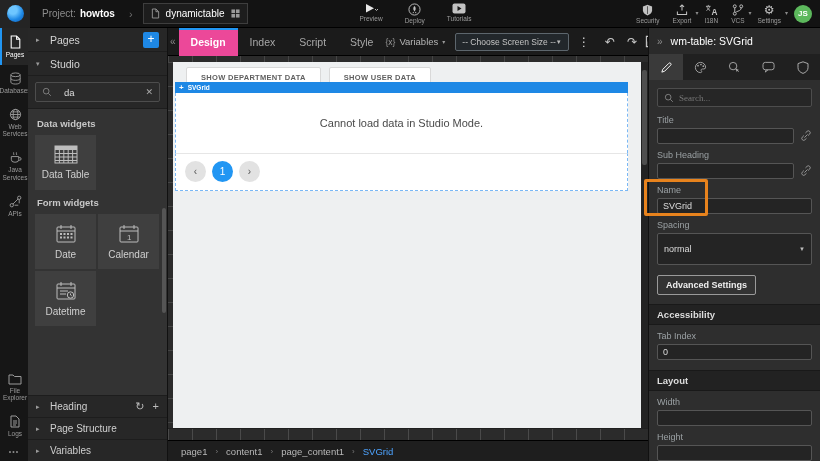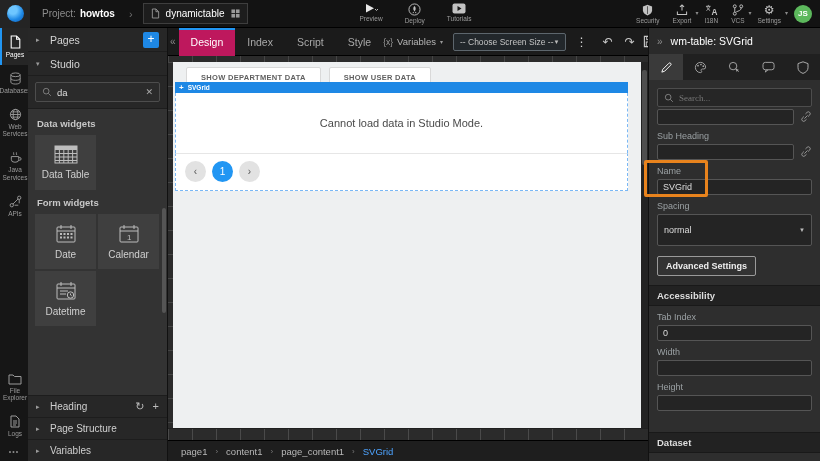--- a/index.html
+++ b/index.html
@@ -43,21 +43,21 @@
 
   
   .leftpanel { width:140px; background:#272727; display:flex; flex-direction:column; position:relative; border-right:1px solid #111; }
   .lp-row { height:24px; display:flex; align-items:center; padding:0 8px; gap:7px;
     border-bottom:1px solid #1d1d1d; font-size:10.5px; color:#d5d5d5; cursor:pointer; flex:none; }
   .lp-row .arr { font-size:7px; color:#9a9a9a; width:7px; }
   .plusbtn { margin-left:auto; width:16px; height:16px; background:#1e88e5; color:#fff; border-radius:2px;
     font-size:12px; line-height:15px; text-align:center; cursor:pointer; }
   .searchwrap { padding:6px 7px; border-bottom:1px solid #1d1d1d; flex:none; }
   .searchbox { height:20px; background:#2b2b2b; border:1px solid #4d4d4d; border-radius:2px;
-    display:flex; align-items:center; gap:5px; padding:0 6px; }
+    display:flex; align-items:center; gap:12px; padding:0 6px; }
   .searchbox input { flex:1; min-width:0; background:transparent; border:none; outline:none;
     color:#ddd; font-size:9.5px; font-family:inherit; }
   .clear-x { color:#aaa; font-size:9px; cursor:pointer; }
   .widgetlist { flex:1; background:#333; padding:2px 0; overflow:hidden; }
   .wsec-title { font-size:9.5px; font-weight:bold; color:#c7c7c7; padding:7px 9px 6px; }
   .tilegrid { display:flex; flex-wrap:wrap; gap:2px; padding:0 7px; }
   .tile { width:61px; height:55px; background:#3f3f3f; display:flex; flex-direction:column;
     align-items:center; justify-content:center; gap:5px; cursor:grab; }
   .tile .tlbl { font-size:10px; color:#cfcfcf; }
   .lp-footer { margin-top:auto; flex:none; }
@@ -65,21 +65,21 @@
     border-top:1px solid #1d1d1d; font-size:10px; color:#cfcfcf; cursor:pointer; }
   .lp-foot-row .arr { font-size:7px; color:#9a9a9a; width:7px; }
   .foot-icons { margin-left:auto; display:flex; gap:8px; color:#bdbdbd; font-size:11px; }
   .lp-scroll { position:absolute; right:1px; top:180px; width:4px; height:105px; background:#555; border-radius:2px; }
 
   
   .center { flex:1; min-width:0; display:flex; flex-direction:column; }
   .toolbar { height:28px; background:#1b1b1b; display:flex; align-items:center; border-bottom:1px solid #000; }
   .collapse-l { color:#8a8a8a; font-size:10px; padding:0 3px 0 2px; cursor:pointer; }
   .ctab { padding:0 12px; height:28px; line-height:28px; font-size:10.5px; color:#a8a8a8; cursor:pointer; }
-  .ctab.active { color:#fff; background:#be185d; box-shadow:inset 0 2px 0 #2196f3; font-weight:normal; }
+  .ctab.active { color:#fff; background:#ec4899; box-shadow:inset 0 2px 0 #2196f3; font-weight:bold; }
   .vars { margin-left:auto; display:flex; align-items:center; gap:4px; color:#b5b5b5; font-size:9.5px; cursor:pointer; }
   .vars .vx { font-size:8.5px; color:#9c9c9c; }
   .screensel { margin-left:10px; width:126px; height:18px; background:#22272b; border:1px solid #5d666d;
     border-radius:2px; display:flex; align-items:center; padding:0 6px; cursor:pointer; }
   .screensel .sval { flex:1; font-size:8.5px; color:#c5c5c5; white-space:nowrap; overflow:hidden; }
   .screensel .scaret { font-size:6px; color:#bbb; }
   .kebab { font-size:12px; color:#d5d5d5; padding:0 9px; cursor:pointer; }
   .tsep { width:1px; height:14px; background:#444; }
   .hist { font-size:12px; color:#c9c9c9; padding:0 6px; cursor:pointer; }
   .saveic { padding:0 8px 0 2px; cursor:pointer; display:flex; }
@@ -505,20 +505,21 @@
       </div>
       <div class="rp-search">
         <svg width="10" height="10" viewBox="0 0 12 12">
             <circle cx="5" cy="5" r="3.4" fill="none" stroke="#8a8a8a"></circle>
             <path d="M7.6 7.6l3 3" stroke="#8a8a8a"></path>
           </svg>
         <input placeholder="Search..." style="">
       </div>
 
       <div class="rp-pad">
+        <div class="flabel">Title</div>
         <div class="frow">
           <div class="finput"></div>
           <span class="linkic">
               <svg width="12" height="12" viewBox="0 0 14 14">
                 <path d="M5.5 8.5l3-3M4.2 6.8L2.6 8.4a2.2 2.2 0 0 0 3.1 3.1l1.6-1.6M6.7 3.1l1.6-1.6a2.2 2.2 0 0 1 3.1 3.1L9.8 6.2" fill="none" stroke="#9a9a9a" stroke-width="1.1" stroke-linecap="round"></path>
               </svg>
             </span>
         </div>
       </div>
       <div class="rp-pad">
@@ -545,20 +546,21 @@
         </div>
       </div>
       <div class="rp-pad">
         <span class="advbtn">Advanced Settings</span>
       </div>
       <div class="sectionbar">Accessibility</div>
       <div class="rp-pad">
         <div class="flabel">Tab Index</div>
         <div class="finput">0</div>
       </div>
+      <div class="sectionbar" style="margin-top:10px">Layout</div>
       <div class="rp-pad">
         <div class="flabel">Width</div>
         <div class="finput"></div>
       </div>
       <div class="rp-pad">
         <div class="flabel">Height</div>
         <div class="finput"></div>
       </div>
       <div class="sectionbar bottom">Dataset</div>
     </div>

